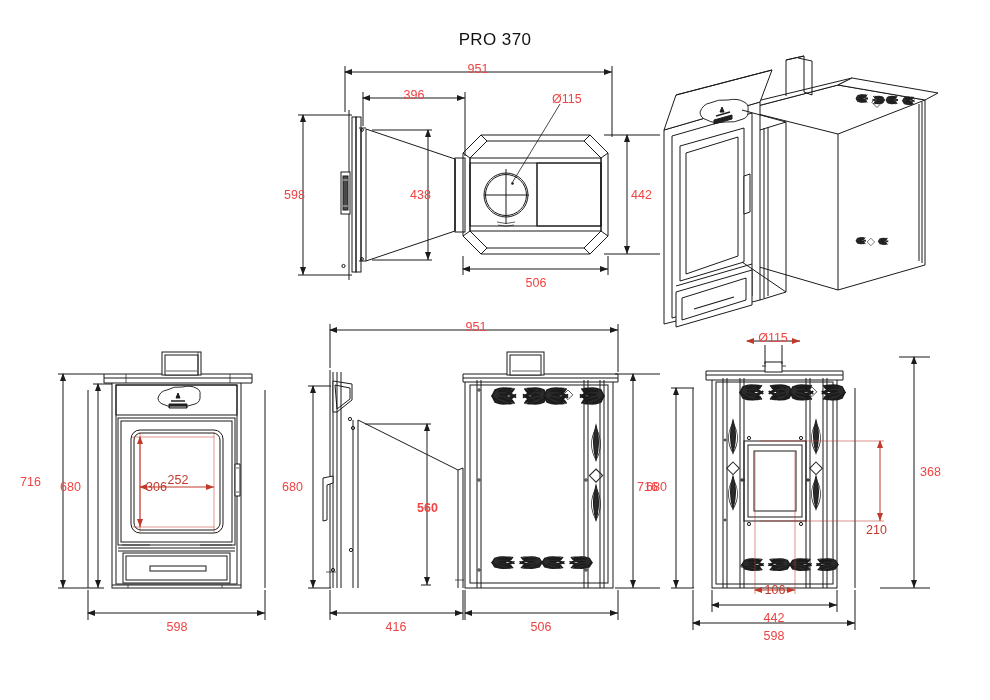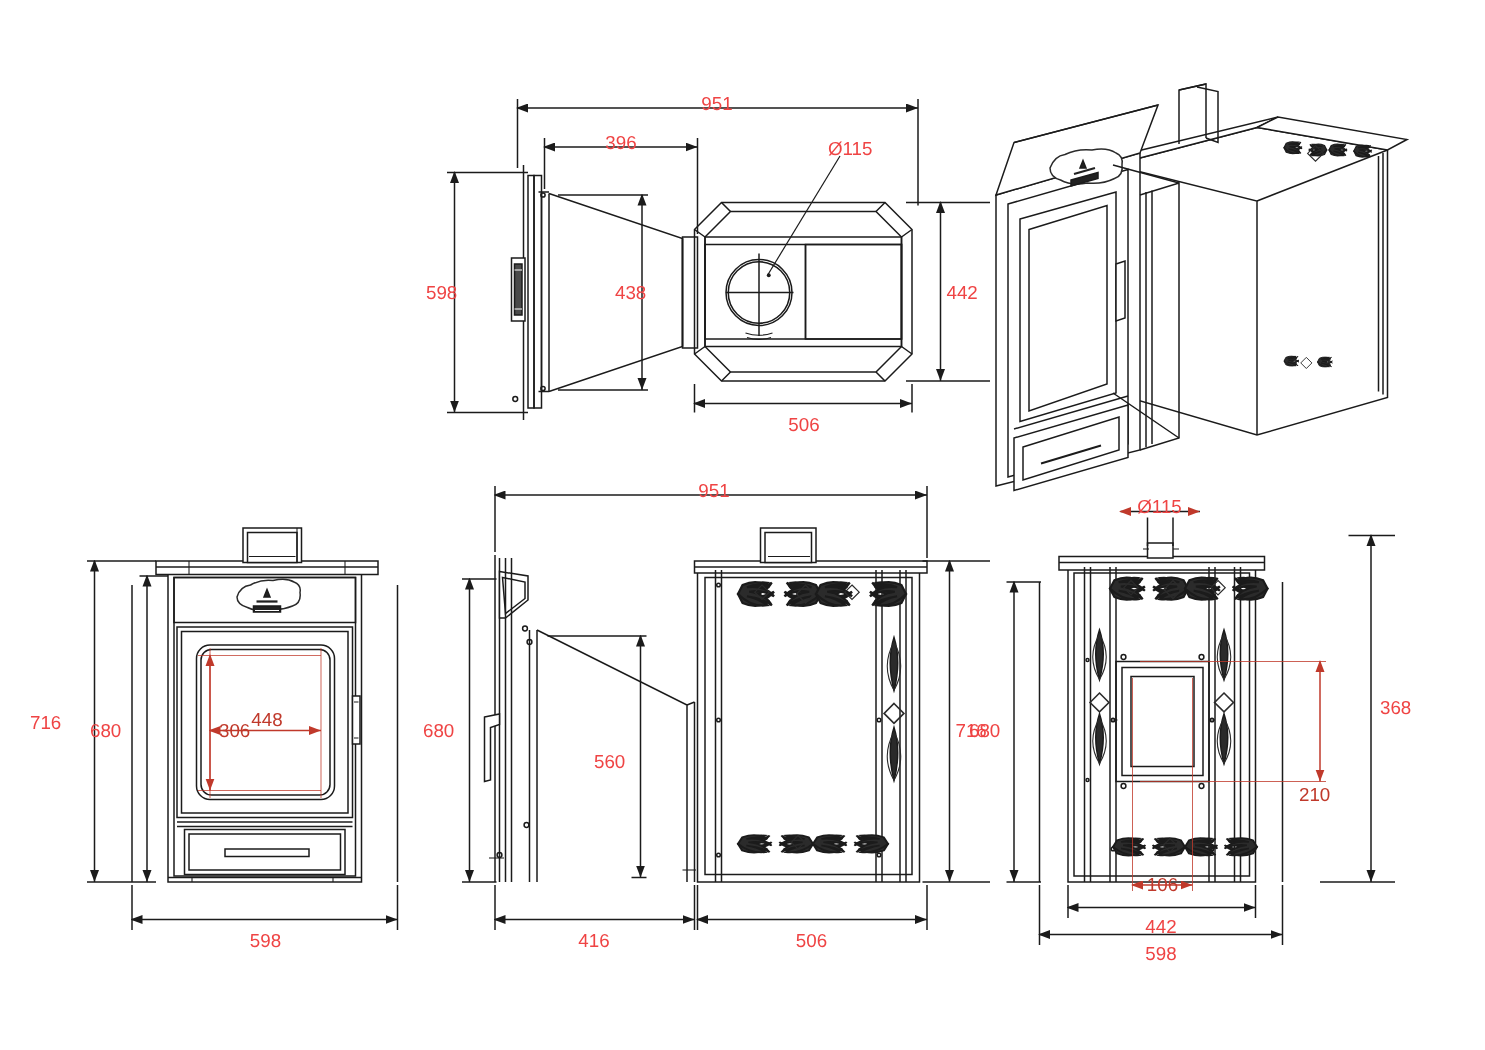--- a/index.html
+++ b/index.html
@@ -20,20 +20,21 @@
   .dimtext.red{color:#c0392b;}
   .dimtext.c{transform:translateX(-50%);}
   .dimtext.cc{transform:translate(-50%,-50%);}
   .dimtext.m{transform:translateY(-50%);}
 </style>
 </head>
 <body>
 
 <div id="sheet">
 
+  <div class="ttl">PRO 370</div>
 
   <svg width="990" height="700" viewBox="0 0 990 700">
     <defs>
       <marker id="ar" markerWidth="9" markerHeight="9" refX="8" refY="3" orient="auto" markerUnits="strokeWidth">
         <path d="M0,0 L8,3 L0,6 z" fill="#1b1b1b"></path>
       </marker>
       <marker id="arS" markerWidth="9" markerHeight="9" refX="1" refY="3" orient="auto" markerUnits="strokeWidth">
         <path d="M8,0 L0,3 L8,6 z" fill="#1b1b1b"></path>
       </marker>
       <marker id="arR" markerWidth="9" markerHeight="9" refX="8" refY="3" orient="auto" markerUnits="strokeWidth">
@@ -482,27 +483,27 @@
   <div class="dimtext c" style="left:478px;top:62px;">951</div>
   <div class="dimtext c" style="left:414px;top:88px;">396</div>
   <div class="dimtext m" style="left:284px;top:195px;">598</div>
   <div class="dimtext m" style="left:410px;top:195px;">438</div>
   <div class="dimtext m" style="left:631px;top:195px;">442</div>
   <div class="dimtext c" style="left:536px;top:276px;">506</div>
   <div class="dimtext" style="left:552px;top:92px;">Ø115</div>
 
   <div class="dimtext m" style="left:20px;top:482px;">716</div>
   <div class="dimtext m" style="left:60px;top:487px;">680</div>
-  <div class="dimtext cc red" style="left:178px;top:480px;">448</div>
+  <div class="dimtext cc red" style="left:178px;top:480px;">252</div>
   <div class="dimtext m red" style="left:146px;top:487px;">306</div>
   <div class="dimtext c" style="left:177px;top:620px;">598</div>
 
   <div class="dimtext c" style="left:476px;top:320px;">951</div>
   <div class="dimtext m" style="left:282px;top:487px;">680</div>
-  <div class="dimtext m" style="left:396px;top:508px;">560</div>
+  <div class="dimtext m" style="left:417px;top:508px;font-weight:bold;">560</div>
   <div class="dimtext m" style="left:637px;top:487px;">716</div>
   <div class="dimtext c" style="left:396px;top:620px;">416</div>
   <div class="dimtext c" style="left:541px;top:620px;">506</div>
 
   <div class="dimtext c" style="left:773px;top:331px;">Ø115</div>
   <div class="dimtext m" style="left:646px;top:487px;">680</div>
   <div class="dimtext m" style="left:920px;top:472px;">368</div>
   <div class="dimtext m red" style="left:866px;top:484px;margin-top:46px;">210</div>
   <div class="dimtext cc red" style="left:775px;top:590px;">106</div>
   <div class="dimtext c" style="left:774px;top:611px;">442</div>

